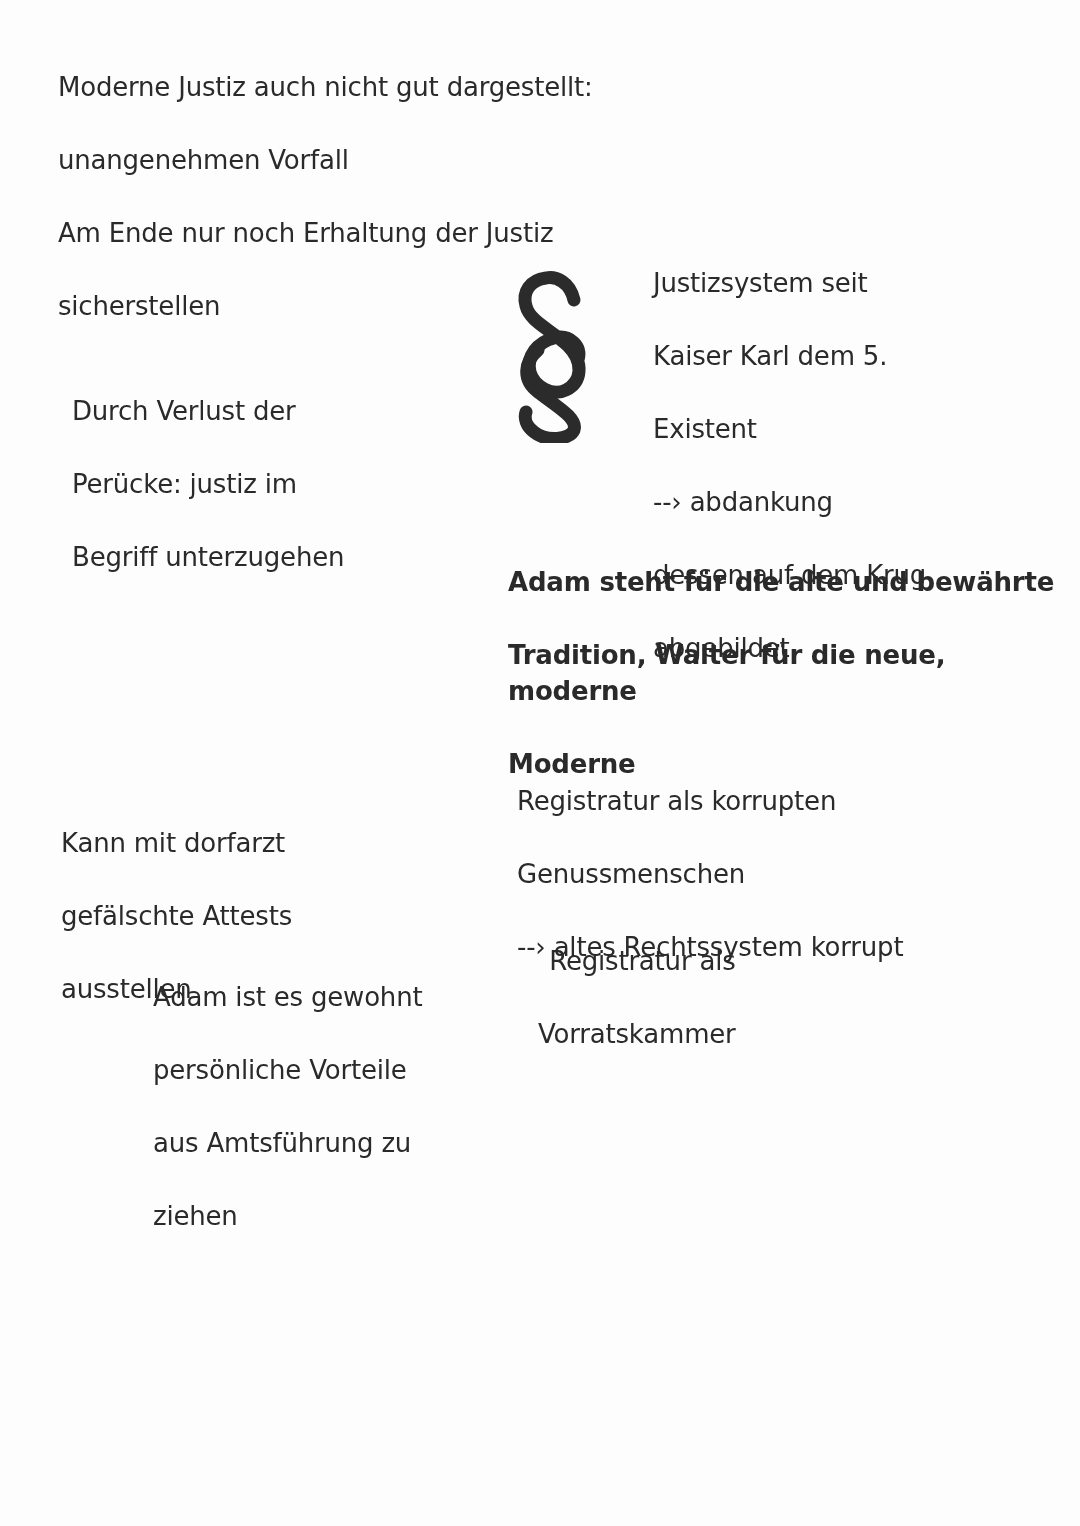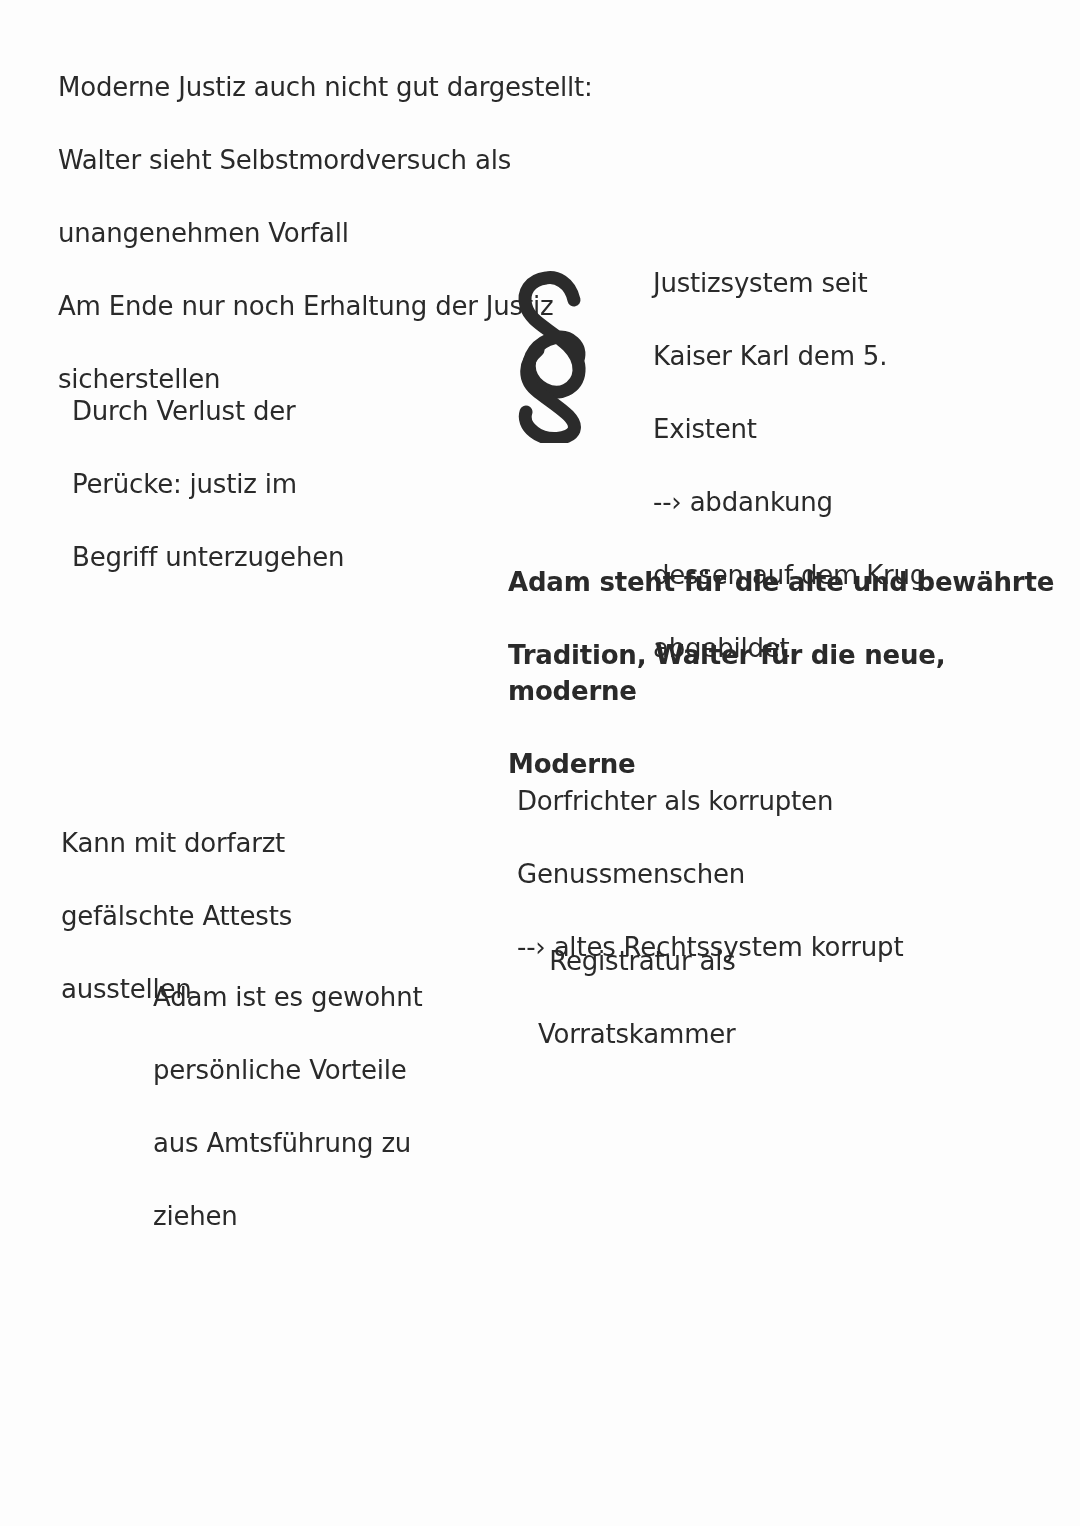--- a/index.html
+++ b/index.html
@@ -28,21 +28,20 @@
       top: 268px;
       width: 80px;
       height: 175px;
     }
   </style>
 </head>
 <body>
 
 <div class="note" style="left:58px; top:32px;">
   <div>Moderne Justiz auch nicht gut dargestellt:</div>
-  <div>Walter sieht Selbstmordversuch als</div>
   <div>unangenehmen Vorfall</div>
   <div>Am Ende nur noch Erhaltung der Justiz</div>
   <div>sicherstellen</div>
 </div>
 
 <div class="note" style="left:653px; top:228px;">
   <div>Justizsystem seit</div>
   <div>Kaiser Karl dem 5.</div>
   <div>Existent</div>
   <div>--› abdankung</div>
@@ -61,21 +60,21 @@
   <div>Begriff unterzugehen</div>
 </div>
 
 <div class="note" style="left:508px; top:527px;font-weight:bold;">
   <div>Adam steht für die alte und bewährte</div>
   <div>Tradition, Walter für die neue, moderne</div>
   <div>Moderne</div>
 </div>
 
 <div class="note" style="left:517px; top:746px;">
-  <div>Dorfrichter als korrupten</div>
+  <div>Registratur als korrupten</div>
   <div>Genussmenschen</div>
   <div>--› altes Rechtssystem korrupt</div>
 </div>
 
 <div class="note" style="left:61px; top:788px;">
   <div>Kann mit dorfarzt</div>
   <div>gefälschte Attests</div>
   <div>ausstellen</div>
 </div>
 

